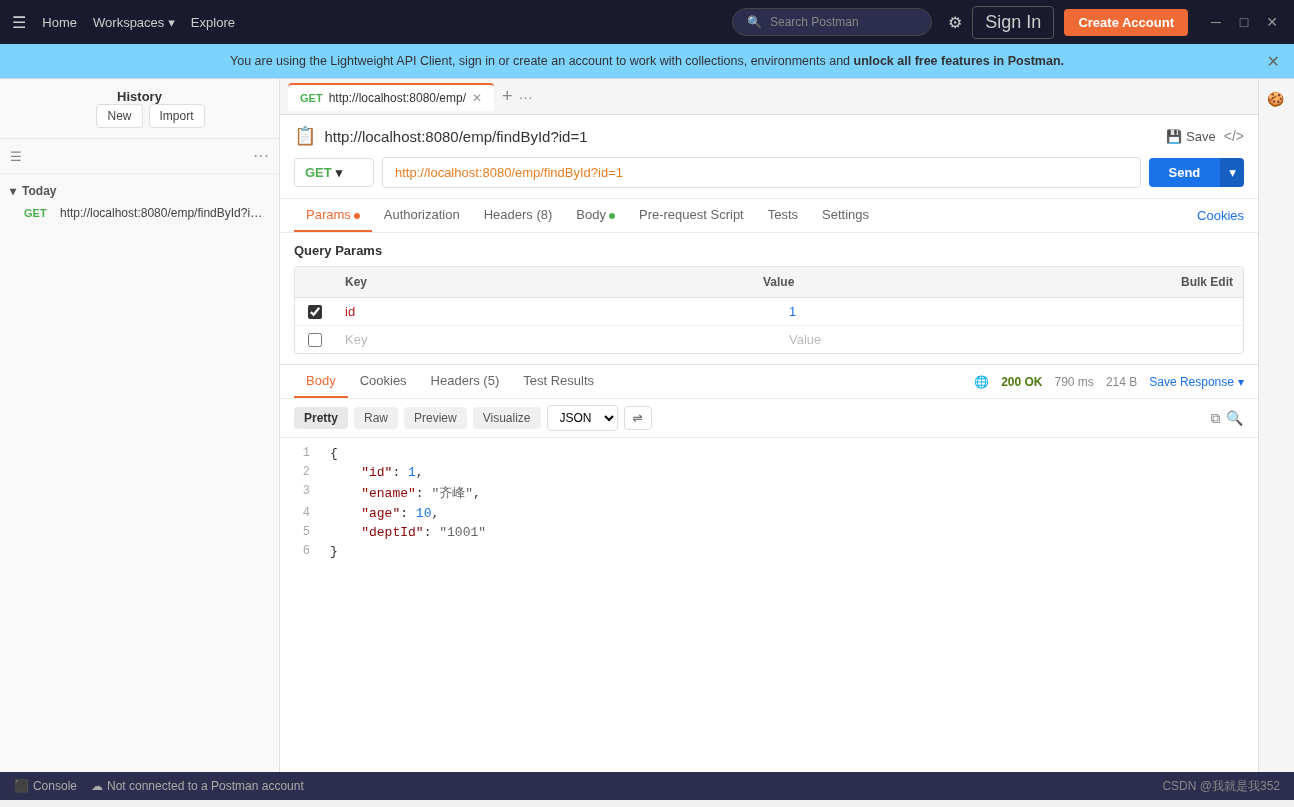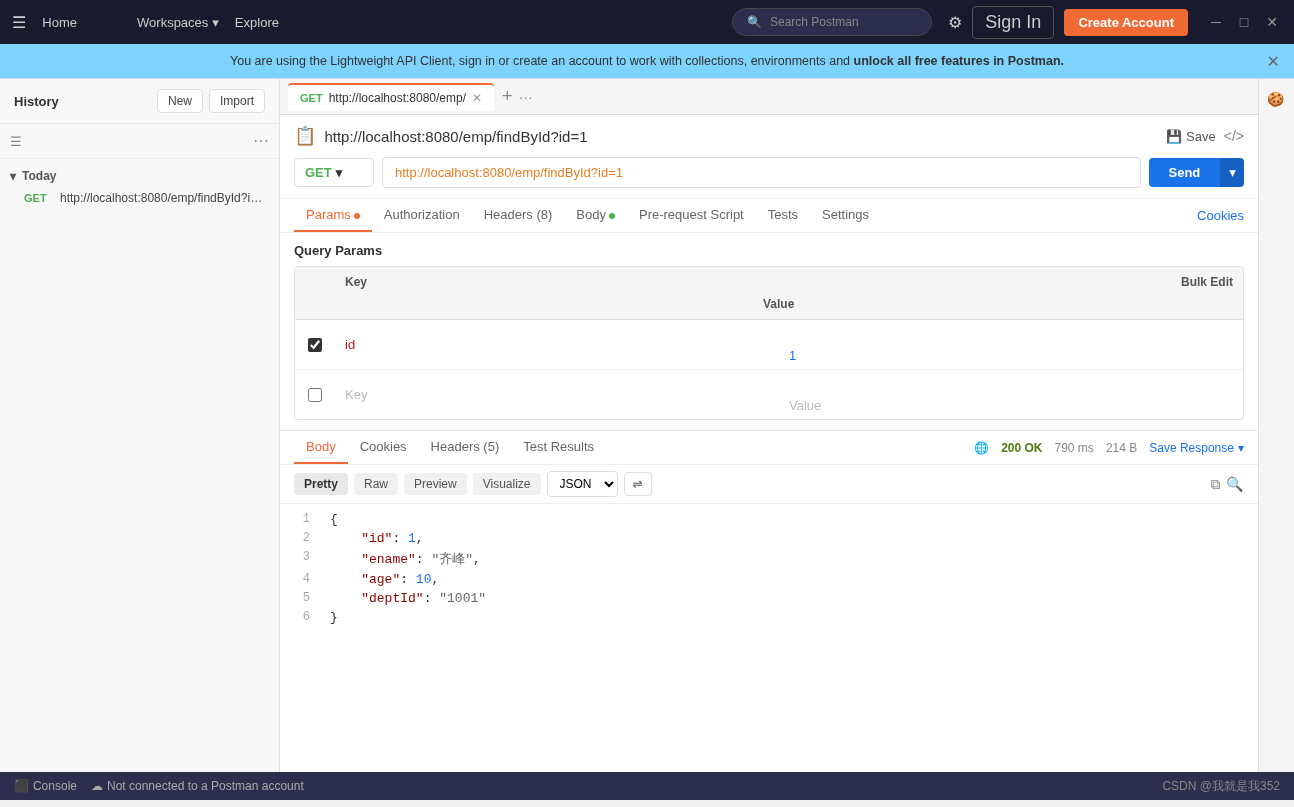--- a/index.html
+++ b/index.html
@@ -3,41 +3,41 @@
   <meta charset="utf-8">
   <style>
     * { box-sizing: border-box; margin: 0; padding: 0; }
     body { font-family: -apple-system, BlinkMacSystemFont, 'Segoe UI', sans-serif; font-size: 13px; background: #f0f0f0; color: #333; height: 807px; overflow: hidden; }
 
     
     .titlebar { display: flex; align-items: center; background: #1a1a2e; height: 44px; padding: 0 12px; gap: 16px; }
     .titlebar-left { display: flex; align-items: center; gap: 16px; flex: 1; }
     .menu-icon { color: #ccc; cursor: pointer; font-size: 16px; }
     .nav-link { color: #ccc; font-size: 13px; cursor: pointer; text-decoration: none; }
-    .workspaces-btn { display: flex; align-items: center; gap: 4px; color: #ccc; cursor: pointer; margin-left: 44px; }
+    .workspaces-btn { display: flex; align-items: center; gap: 4px; color: #ccc; cursor: pointer; }
     .search-bar { display: flex; align-items: center; background: #2d2d4e; border: 1px solid #444; border-radius: 20px; padding: 6px 14px; gap: 8px; width: 200px; cursor: pointer; }
     .search-bar span { color: #888; font-size: 12px; }
     .search-icon-svg { color: #888; }
     .titlebar-right { display: flex; align-items: center; gap: 10px; }
     .sign-in-btn { color: #ccc; background: transparent; border: 1px solid #555; border-radius: 4px; padding: 5px 12px; cursor: pointer; font-size: 18px; }
     .create-account-btn { background: #f06a35; color: white; border: none; border-radius: 4px; padding: 6px 14px; cursor: pointer; font-size: 13px; font-weight: 600; }
     .window-controls { display: flex; gap: 8px; margin-left: 8px; }
     .win-btn { color: #999; background: none; border: none; cursor: pointer; font-size: 14px; width: 20px; text-align: center; }
 
     
     .banner { background: #7dd3fc; padding: 10px 16px; text-align: center; font-size: 12.5px; color: #333; border-bottom: 1px solid #d0d8f0; position: relative; }
     .banner strong { font-weight: 600; }
     .banner-close { position: absolute; right: 14px; top: 50%; transform: translateY(-50%); cursor: pointer; color: #666; font-size: 16px; background: none; border: none; }
 
     
     .main-layout { display: flex; height: calc(807px - 44px - 40px - 30px); }
 
     
     .sidebar { width: 280px; background: #f8f8f8; border-right: 1px solid #e0e0e0; display: flex; flex-direction: column; }
-    .sidebar-header { display: flex; align-items: center; justify-content: space-between; padding: 10px 14px; border-bottom: 1px solid #e8e8e8; }
+    .sidebar-header { display: flex; align-items: center; justify-content: space-between; padding: 10px 14px; border-bottom: 1px solid #e8e8e8; flex-direction: column; }
     .sidebar-title { font-size: 13px; font-weight: 600; color: #333; }
     .sidebar-actions { display: flex; gap: 6px; padding-left: 22px; }
     .sidebar-btn { background: #fff; border: 1px solid #ddd; border-radius: 4px; padding: 4px 10px; cursor: pointer; font-size: 12px; color: #444; }
     .sidebar-filter { display: flex; align-items: center; padding: 8px 10px; gap: 6px; border-bottom: 1px solid #eee; }
     .filter-icon { color: #888; }
     .filter-input { border: none; background: transparent; outline: none; flex: 1; font-size: 13px; }
     .sidebar-more { color: #888; cursor: pointer; font-size: 16px; }
     .sidebar-section { padding: 6px 0; }
     .sidebar-section-header { display: flex; align-items: center; gap: 6px; padding: 4px 10px; cursor: pointer; color: #555; font-size: 12px; font-weight: 600; }
     .history-item { padding: 4px 14px 4px 24px; cursor: pointer; display: flex; align-items: center; gap: 6px; }
@@ -88,21 +88,21 @@
     .params-table { width: 100%; border: 1px solid #e0e0e0; border-radius: 4px; overflow: hidden; }
     .params-table-header { display: flex; background: #f5f5f5; border-bottom: 1px solid #e0e0e0; }
     .params-table-header .col-check { width: 40px; padding: 8px; }
     .params-table-header .col-key { flex: 1; padding: 8px 10px; font-size: 12px; font-weight: 600; color: #555; }
     .params-table-header .col-value { flex: 1; padding: 8px 10px; font-size: 12px; font-weight: 600; color: #555; }
     .params-table-header .col-bulk { padding: 8px 10px; font-size: 12px; font-weight: 600; color: #555; }
     .params-row { display: flex; align-items: center; border-bottom: 1px solid #f0f0f0; }
     .params-row:last-child { border-bottom: none; }
     .col-check { width: 40px; padding: 6px 10px; display: flex; align-items: center; justify-content: center; }
     .col-key { flex: 1; padding: 6px 10px; font-size: 13px; }
-    .col-value { flex: 1; padding: 6px 10px; font-size: 13px; margin-top: 22px; }
+    .col-value { flex: 1; padding: 6px 10px; font-size: 13px; }
     .col-bulk { padding: 6px 10px; }
     .key-text { color: #b91c1c; }
     .value-text { color: #1a73e8; }
     .placeholder-text { color: #bbb; }
     .checkbox { width: 14px; height: 14px; accent-color: #333; cursor: pointer; }
 
     
     .response-section { border-top: 1px solid #e0e0e0; flex: 1; display: flex; flex-direction: column; min-height: 0; }
     .response-tab-bar { display: flex; align-items: center; padding: 0 14px; border-bottom: 1px solid #eee; background: #fff; }
     .resp-tab { padding: 8px 12px; cursor: pointer; font-size: 13px; color: #666; border-bottom: 2px solid transparent; }

